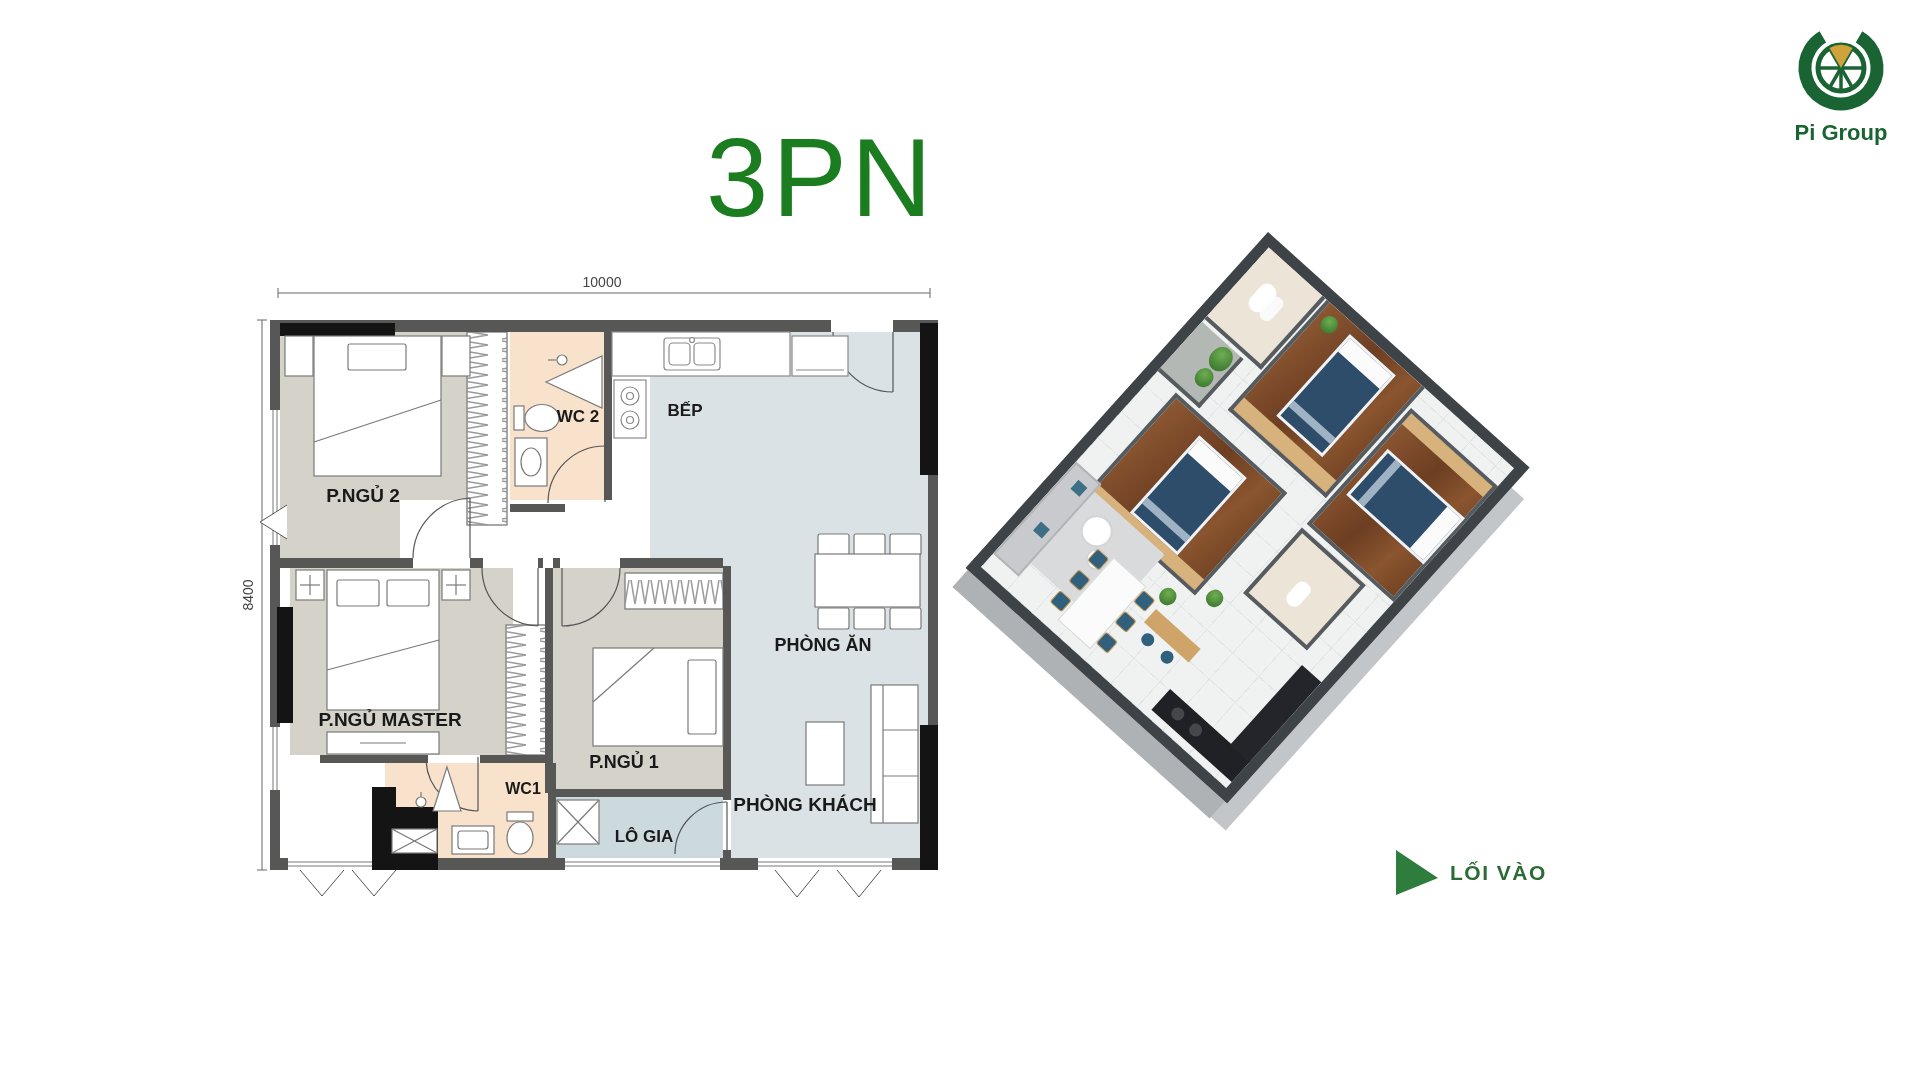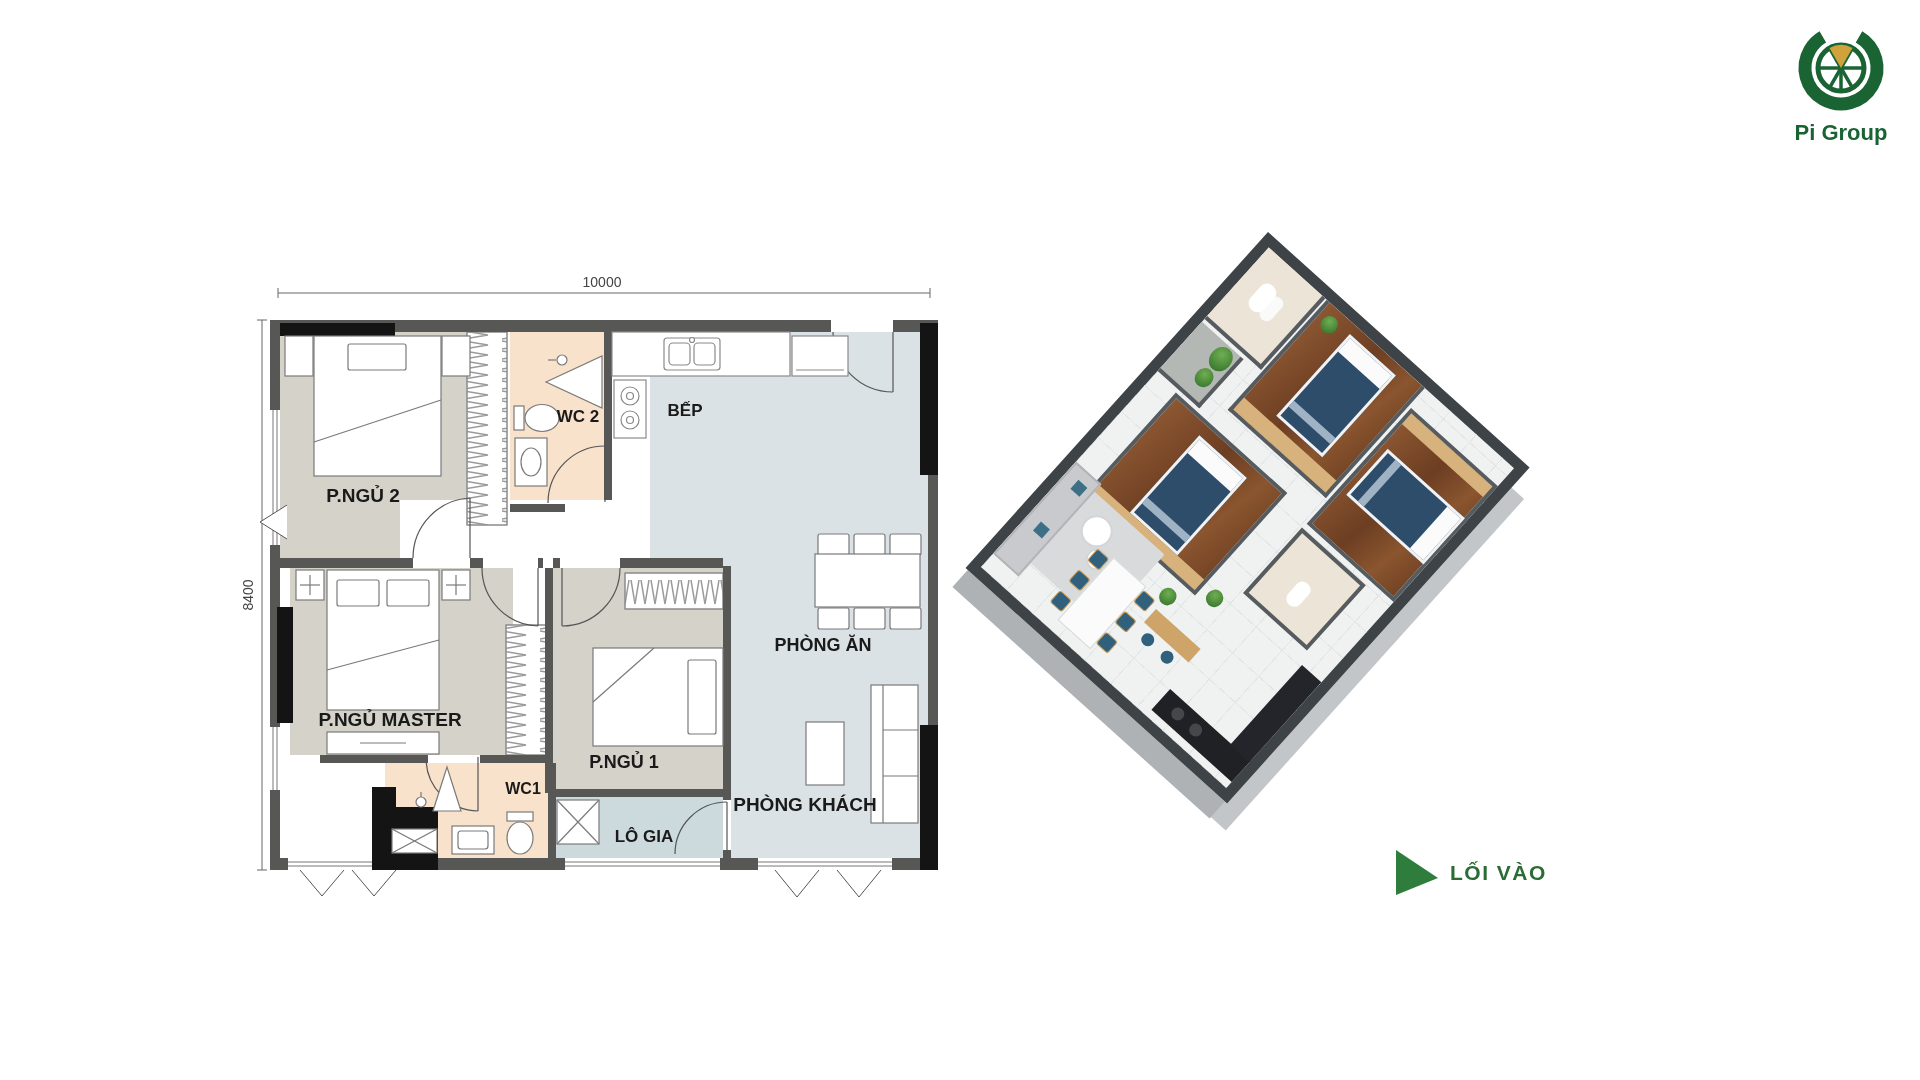--- a/index.html
+++ b/index.html
@@ -74,20 +74,21 @@
   
   .entrance{position:absolute;left:1396px;top:850px;display:flex;align-items:center;gap:12px;}
   .entr-tri{width:42px;height:45px;background:#2e7d3c;clip-path:polygon(0 0,100% 62%,0 100%);}
   .entr-label{font-weight:bold;font-size:21px;letter-spacing:1.5px;color:#2b6c34;}
 </style>
 </head>
 <body>
 
 <div id="canvas">
 
+  <div class="big-title">3PN</div>
 
   <svg class="logo" viewBox="0 0 110 136">
     <circle cx="55" cy="56" r="36" fill="none" stroke="#1a6434" stroke-width="13" stroke-dasharray="188 38" transform="rotate(-60 55 56)"></circle>
     <circle cx="55" cy="56" r="23" fill="none" stroke="#1a6434" stroke-width="5"></circle>
     <g stroke="#1a6434" stroke-width="3.5">
       <line x1="55" y1="56" x2="78" y2="56"></line>
         <line x1="55" y1="56" x2="32" y2="56"></line>
       <line x1="55" y1="56" x2="66.5" y2="75.9"></line>
         <line x1="55" y1="56" x2="43.5" y2="75.9"></line>
       <line x1="55" y1="56" x2="66.5" y2="36.1"></line>

